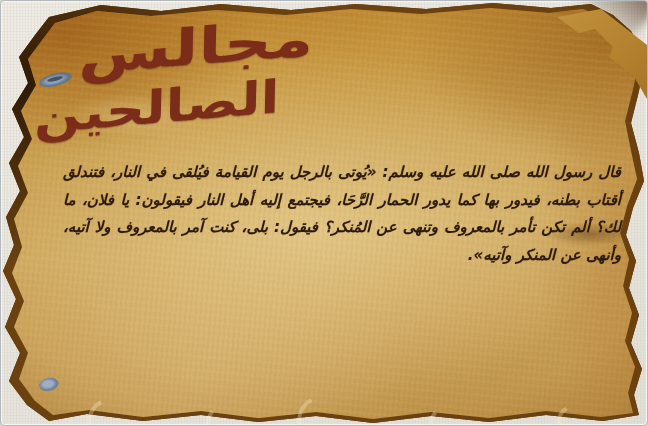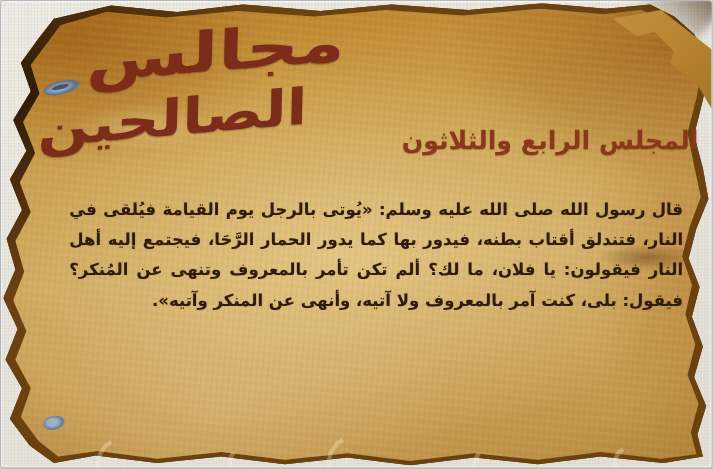--- a/index.html
+++ b/index.html
@@ -98,21 +98,21 @@
     font-size:23px;font-weight:bold;color:#8a371b;
     text-shadow:0 1px 1px rgba(90,35,8,.30);
   }
   .hadith{
     position:absolute;z-index:7;right:26px;width:558px;margin:0;
     direction:rtl;text-align:justify;
     font-weight:bold;font-size:15px;line-height:27.5px;
     color:#2e1b0d;
     text-shadow:0 0 1px rgba(46,27,13,.25);
   }
-  .hadith-1{top:176px;}
+  .hadith-1{top:158px;font-style:italic;}
   .hadith-2{top:329px;}
 </style>
 </head>
 <body>
 
 <div class="stage">
 
   <div class="parchment-under"></div>
 
   <div class="parchment">
@@ -130,18 +130,17 @@
   <div class="wm wm-5"></div>
 
   <div class="curl-shadow"></div>
   <div class="curl-flap"></div>
 
   <div class="series-title">
     <span class="ln ln1">مجالس</span>
     <span class="ln ln2">الصالحين</span>
   </div>
 
-  <div class="session-title">المجلس الرابع والثلاثون</div>
 
   <p class="hadith hadith-1">قال رسول الله صلى الله عليه وسلم: «يُوتى بالرجل يوم القيامة فيُلقى في النار، فتندلق أقتاب بطنه، فيدور بها كما يدور الحمار الرَّحَا، فيجتمع إليه أهل النار فيقولون: يا فلان، ما لك؟ ألم تكن تأمر بالمعروف وتنهى عن المُنكر؟ فيقول: بلى، كنت آمر بالمعروف ولا آتيه، وأنهى عن المنكر وآتيه».</p>
 
 
 </div>
 
 </body></html>

